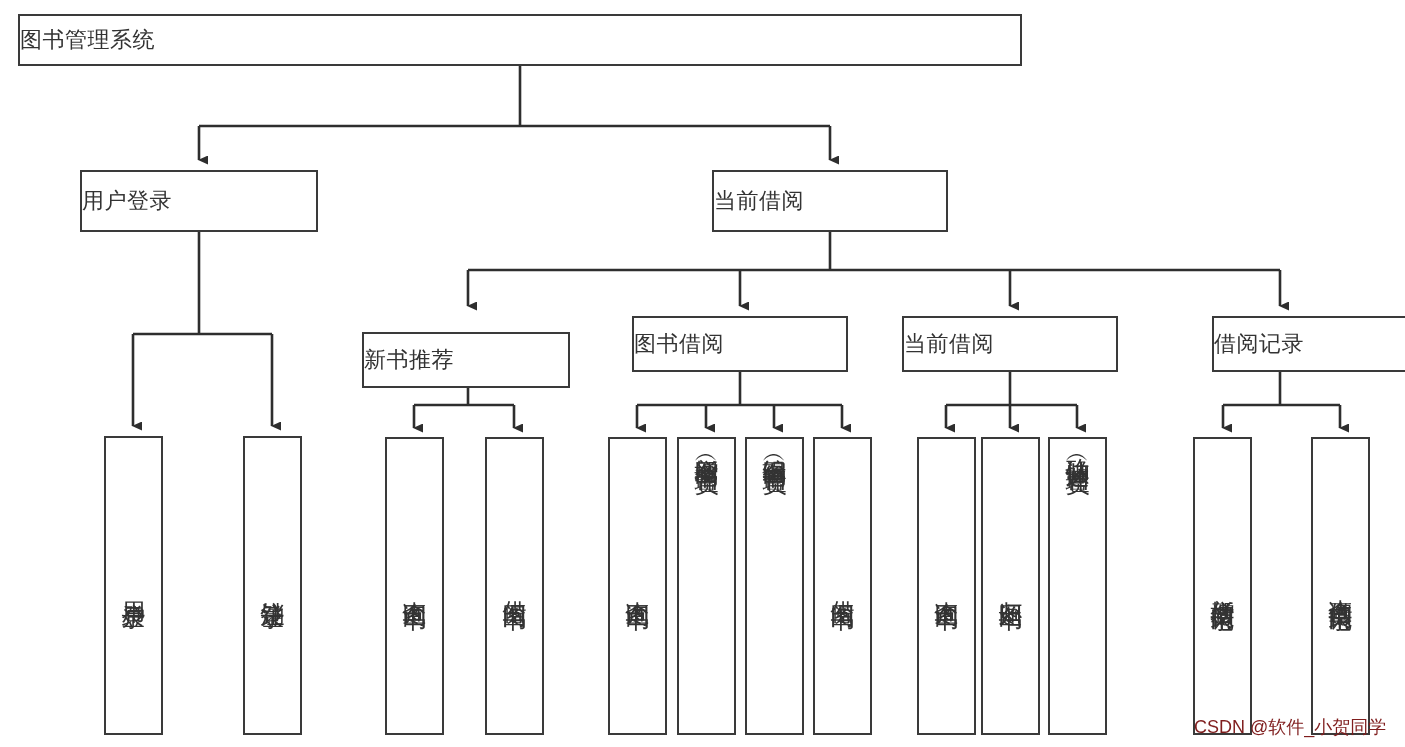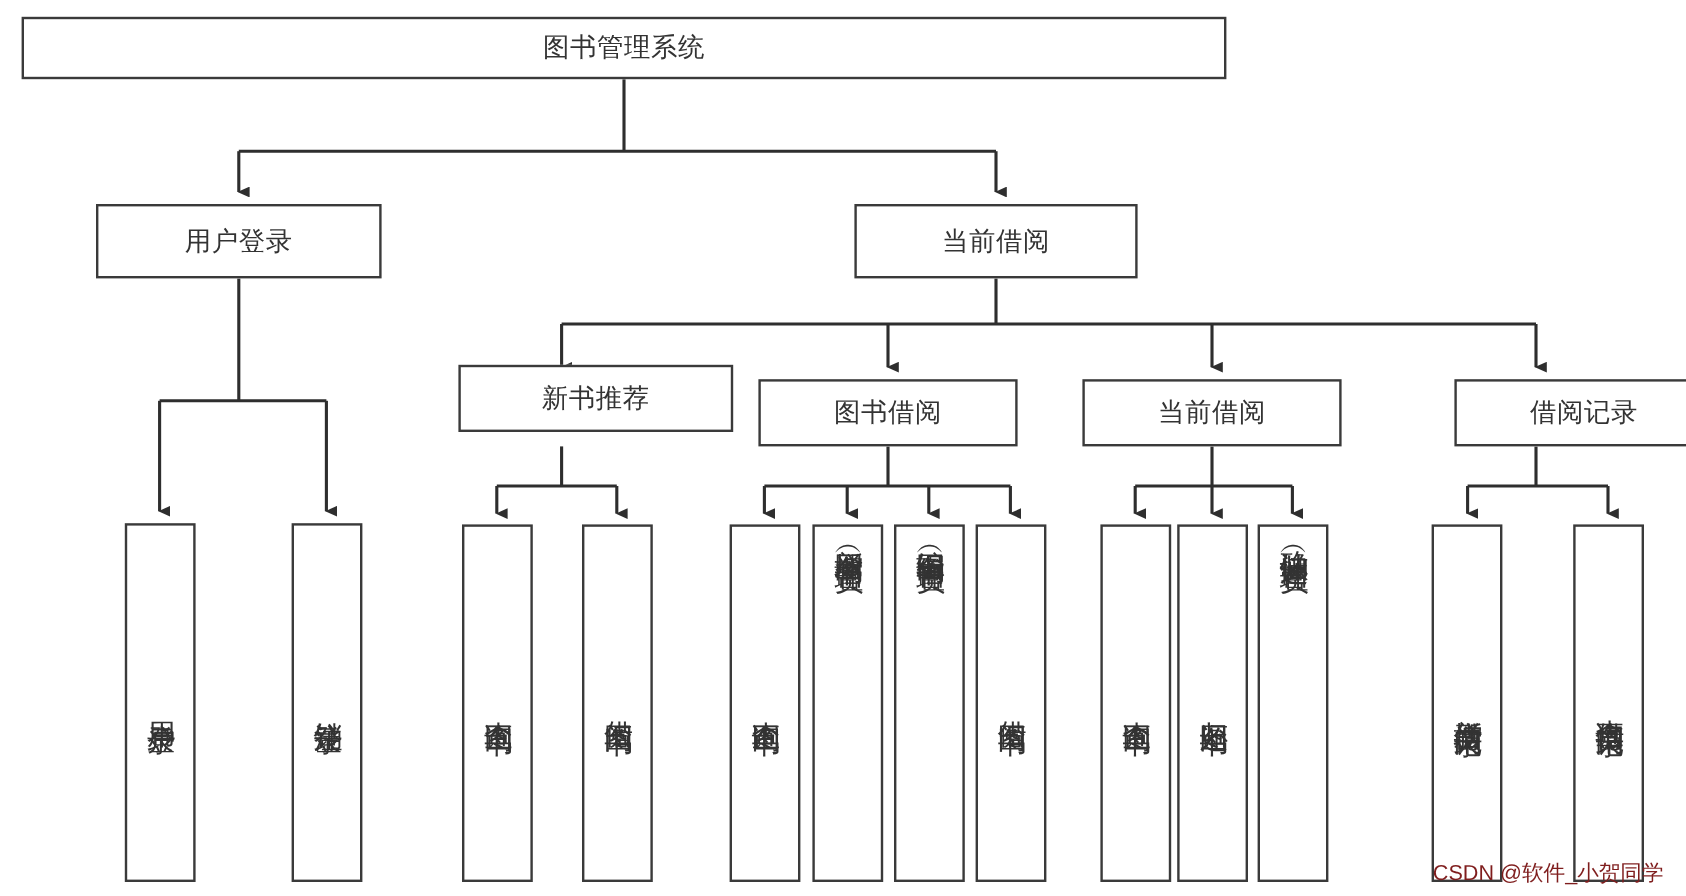--- a/index.html
+++ b/index.html
@@ -25,21 +25,20 @@
     height: 747px;
     pointer-events: none;
   }
   .node {
     position: absolute;
     box-sizing: border-box;
     border: 2px solid #3a3a3a;
     background: #ffffff;
     display: flex;
     align-items: center;
-    justify-content: center;
     color: #333333;
     overflow: hidden;
   }
   .node .label {
     display: block;
     text-align: center;
     line-height: 1.12;
     white-space: nowrap;
   }
   
@@ -134,21 +133,21 @@
     <span class="label">图书管理系统</span>
   </div>
 
   <div class="node h" style="left:80px; top:170px; width:238px; height:62px;">
     <span class="label">用户登录</span>
   </div>
   <div class="node h" style="left:712px; top:170px; width:236px; height:62px;">
     <span class="label">当前借阅</span>
   </div>
 
-  <div class="node h" style="left:362px; top:304px; width:229px; height:56px;margin-left:20px;">
+  <div class="node h" style="left:362px; top:332px; width:208px; height:56px;">
     <span class="label">新书推荐</span>
   </div>
   <div class="node h" style="left:632px; top:316px; width:216px; height:56px;">
     <span class="label">图书借阅</span>
   </div>
   <div class="node h" style="left:902px; top:316px; width:216px; height:56px;">
     <span class="label">当前借阅</span>
   </div>
   <div class="node h" style="left:1172px; top:316px; width:216px; height:56px;margin-left:40px;">
     <span class="label">借阅记录</span>

